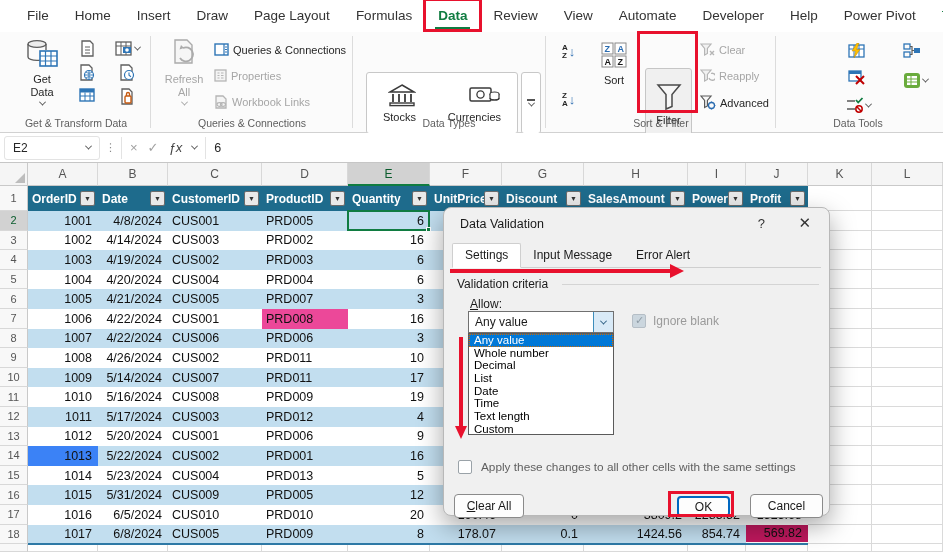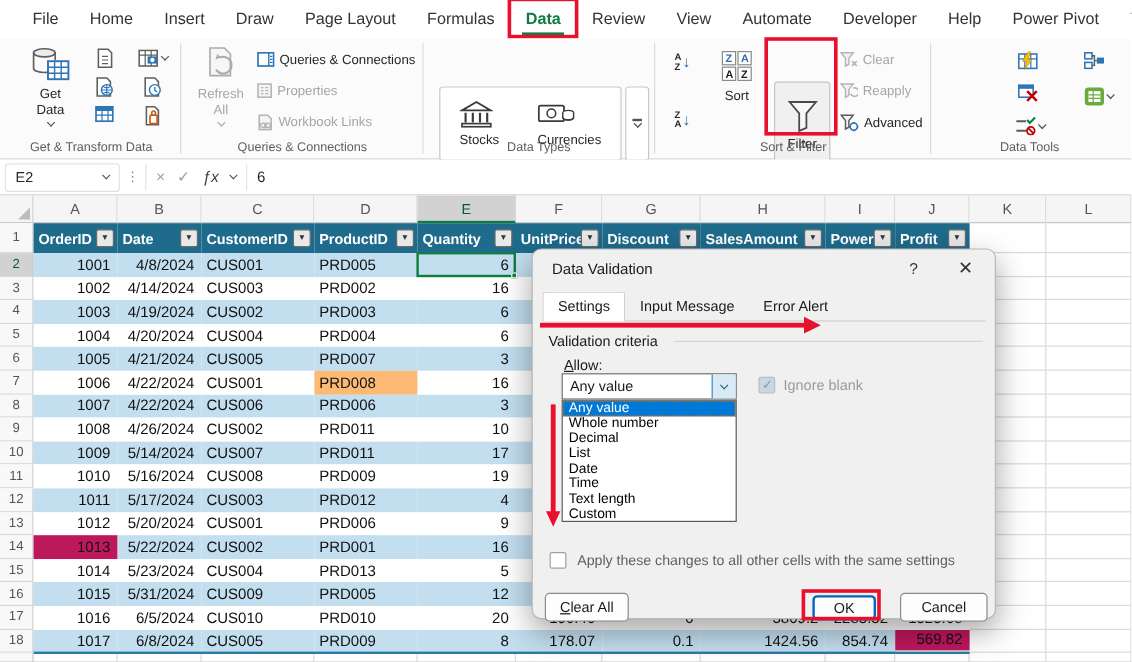--- a/index.html
+++ b/index.html
@@ -24,21 +24,21 @@
   .bigbtn { position:absolute; display:flex; flex-direction:column; align-items:center; text-align:center;
             font-size:11px; color:#262626; line-height:13px; cursor:default; }
   .bigbtn.disabled { color:#A6A6A6; }
   .smalltxtbtn { position:absolute; display:flex; align-items:center; gap:4px; font-size:11px; color:#262626; white-space:nowrap; }
   .smalltxtbtn.disabled { color:#A6A6A6; }
   .chev { width:5px; height:5px; border-right:1.4px solid #555; border-bottom:1.4px solid #555;
           display:inline-block; transform:rotate(45deg) translate(-1px,-1px); }
   .chev.gray { border-color:#A6A6A6; }
   .gallery { position:absolute; left:366px; top:40px; width:152px; height:62px; background:#fff;
              border:1px solid #C8C8C8; border-radius:3px; display:flex; align-items:center; justify-content:space-around; }
-  .galitem { display:flex; flex-direction:column; align-items:flex-start; font-size:11px; color:#262626; }
+  .galitem { display:flex; flex-direction:column; align-items:flex-end; font-size:11px; color:#262626; }
   .galmore { position:absolute; left:521px; top:40px; width:20px; height:62px; background:#fff; border:1px solid #C8C8C8;
              border-radius:3px; display:flex; align-items:center; justify-content:center; }
   .azbtn { position:absolute; display:flex; align-items:center; font-size:8px; font-weight:bold; color:#262626; line-height:8px; }
   .azbtn .arr { color:#2B6CB0; font-size:13px; font-weight:normal; margin-left:1px; }
   .filterbtn { position:absolute; left:645px; top:36px; width:47px; height:72px; background:#F0F0F0; border:1px solid #C6C6C6;
                border-radius:3px; display:flex; flex-direction:column; align-items:center; justify-content:center; font-size:11px; gap:3px; }
   .iconbtn { position:absolute; display:flex; align-items:center; gap:2px; }
 
   
   .fbar { position:absolute; left:0; top:133px; width:943px; height:30px; background:#fff; border-bottom:1px solid #C6C6C6;
@@ -519,21 +519,21 @@
       <div class="cell r" style="left: 502px; top: 126.4px; width: 82px; height: 19.6px; background: rgb(194, 222, 239);"></div>
       <div class="cell r" style="left: 584px; top: 126.4px; width: 104px; height: 19.6px; background: rgb(194, 222, 239);"></div>
       <div class="cell r" style="left: 688px; top: 126.4px; width: 58px; height: 19.6px; background: rgb(194, 222, 239);"></div>
       <div class="cell r" style="left: 746px; top: 126.4px; width: 62px; height: 19.6px; background: rgb(194, 222, 239);"></div>
       <div class="gridcell" style="left: 808px; top: 126.4px; width: 64px; height: 19.6px;"></div>
       <div class="gridcell" style="left: 872px; top: 126.4px; width: 71px; height: 19.6px;"></div>
       <div class="rowhdr" style="top: 146px; height: 19.6px;">7</div>
       <div class="cell r" style="left: 28px; top: 146px; width: 70px; height: 19.6px; background: rgb(255, 255, 255);">1006</div>
       <div class="cell r" style="left: 98px; top: 146px; width: 70px; height: 19.6px; background: rgb(255, 255, 255);">4/22/2024</div>
       <div class="cell l" style="left: 168px; top: 146px; width: 94px; height: 19.6px; background: rgb(255, 255, 255);">CUS001</div>
-      <div class="cell l" style="left: 262px; top: 146px; width: 86px; height: 19.6px; background: #fdba74;">PRD008</div>
+      <div class="cell l" style="left: 262px; top: 146px; width: 86px; height: 19.6px; background: #ec4899;">PRD008</div>
       <div class="cell r" style="left: 348px; top: 146px; width: 82px; height: 19.6px; background: rgb(255, 255, 255);">16</div>
       <div class="cell r" style="left: 430px; top: 146px; width: 72px; height: 19.6px; background: rgb(255, 255, 255);"></div>
       <div class="cell r" style="left: 502px; top: 146px; width: 82px; height: 19.6px; background: rgb(255, 255, 255);"></div>
       <div class="cell r" style="left: 584px; top: 146px; width: 104px; height: 19.6px; background: rgb(255, 255, 255);"></div>
       <div class="cell r" style="left: 688px; top: 146px; width: 58px; height: 19.6px; background: rgb(255, 255, 255);"></div>
       <div class="cell r" style="left: 746px; top: 146px; width: 62px; height: 19.6px; background: rgb(255, 255, 255);"></div>
       <div class="gridcell" style="left: 808px; top: 146px; width: 64px; height: 19.6px;"></div>
       <div class="gridcell" style="left: 872px; top: 146px; width: 71px; height: 19.6px;"></div>
       <div class="rowhdr" style="top: 165.6px; height: 19.6px;">8</div>
       <div class="cell r" style="left: 28px; top: 165.6px; width: 70px; height: 19.6px; background: rgb(194, 222, 239);">1007</div>
@@ -607,21 +607,21 @@
       <div class="cell l" style="left: 262px; top: 263.6px; width: 86px; height: 19.6px; background: rgb(255, 255, 255);">PRD006</div>
       <div class="cell r" style="left: 348px; top: 263.6px; width: 82px; height: 19.6px; background: rgb(255, 255, 255);">9</div>
       <div class="cell r" style="left: 430px; top: 263.6px; width: 72px; height: 19.6px; background: rgb(255, 255, 255);"></div>
       <div class="cell r" style="left: 502px; top: 263.6px; width: 82px; height: 19.6px; background: rgb(255, 255, 255);"></div>
       <div class="cell r" style="left: 584px; top: 263.6px; width: 104px; height: 19.6px; background: rgb(255, 255, 255);"></div>
       <div class="cell r" style="left: 688px; top: 263.6px; width: 58px; height: 19.6px; background: rgb(255, 255, 255);"></div>
       <div class="cell r" style="left: 746px; top: 263.6px; width: 62px; height: 19.6px; background: rgb(255, 255, 255);"></div>
       <div class="gridcell" style="left: 808px; top: 263.6px; width: 64px; height: 19.6px;"></div>
       <div class="gridcell" style="left: 872px; top: 263.6px; width: 71px; height: 19.6px;"></div>
       <div class="rowhdr" style="top: 283.2px; height: 19.6px;">14</div>
-      <div class="cell r" style="left: 28px; top: 283.2px; width: 70px; height: 19.6px; background: #be185d;">1013</div>
+      <div class="cell r" style="left: 28px; top: 283.2px; width: 70px; height: 19.6px; background: #3b82f6;">1013</div>
       <div class="cell r" style="left: 98px; top: 283.2px; width: 70px; height: 19.6px; background: rgb(194, 222, 239);">5/22/2024</div>
       <div class="cell l" style="left: 168px; top: 283.2px; width: 94px; height: 19.6px; background: rgb(194, 222, 239);">CUS002</div>
       <div class="cell l" style="left: 262px; top: 283.2px; width: 86px; height: 19.6px; background: rgb(194, 222, 239);">PRD001</div>
       <div class="cell r" style="left: 348px; top: 283.2px; width: 82px; height: 19.6px; background: rgb(194, 222, 239);">16</div>
       <div class="cell r" style="left: 430px; top: 283.2px; width: 72px; height: 19.6px; background: rgb(194, 222, 239);"></div>
       <div class="cell r" style="left: 502px; top: 283.2px; width: 82px; height: 19.6px; background: rgb(194, 222, 239);"></div>
       <div class="cell r" style="left: 584px; top: 283.2px; width: 104px; height: 19.6px; background: rgb(194, 222, 239);"></div>
       <div class="cell r" style="left: 688px; top: 283.2px; width: 58px; height: 19.6px; background: rgb(194, 222, 239);"></div>
       <div class="cell r" style="left: 746px; top: 283.2px; width: 62px; height: 19.6px; background: rgb(194, 222, 239);"></div>
       <div class="gridcell" style="left: 808px; top: 283.2px; width: 64px; height: 19.6px;"></div>

